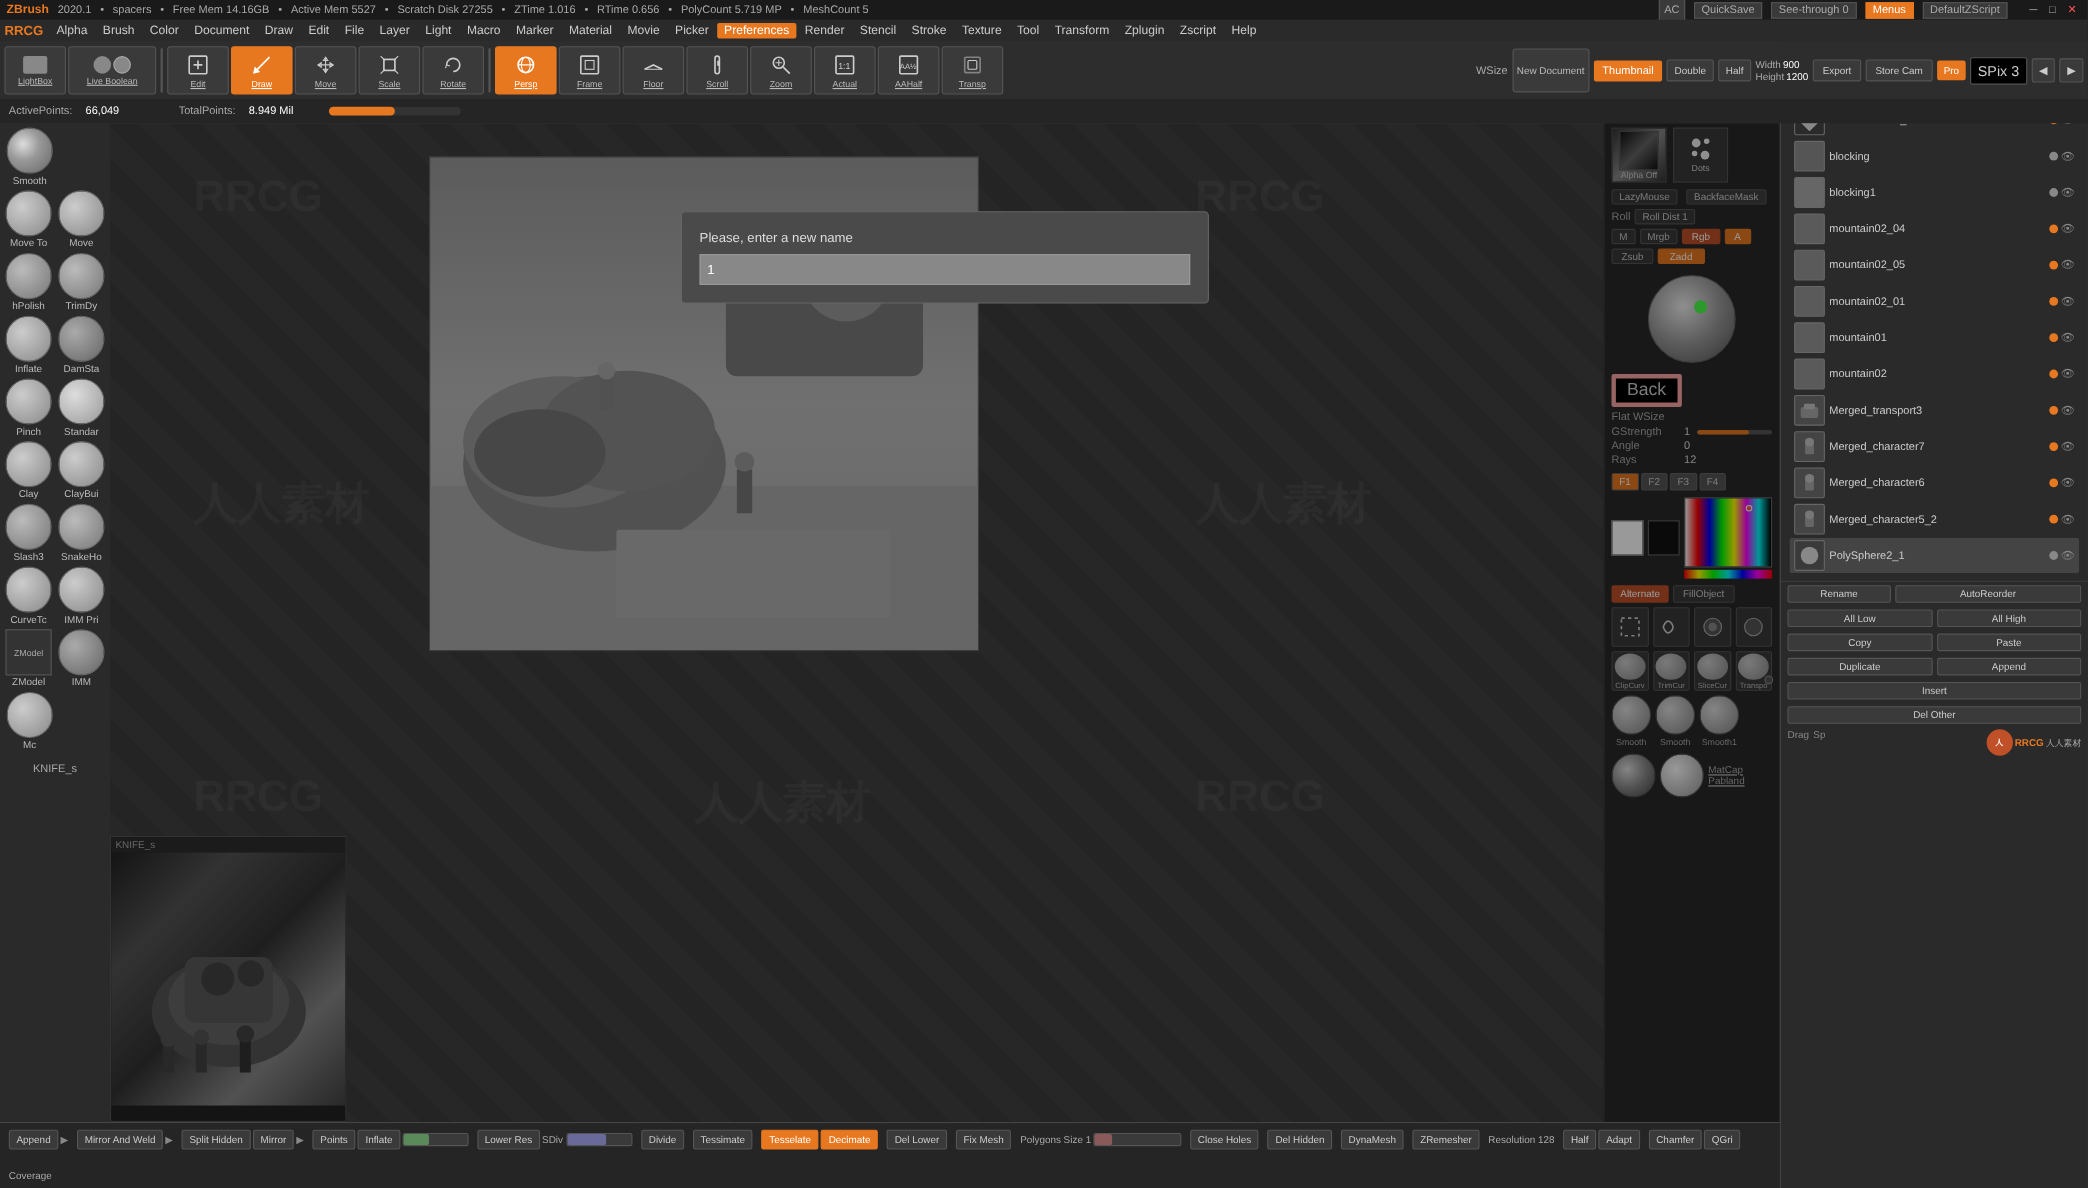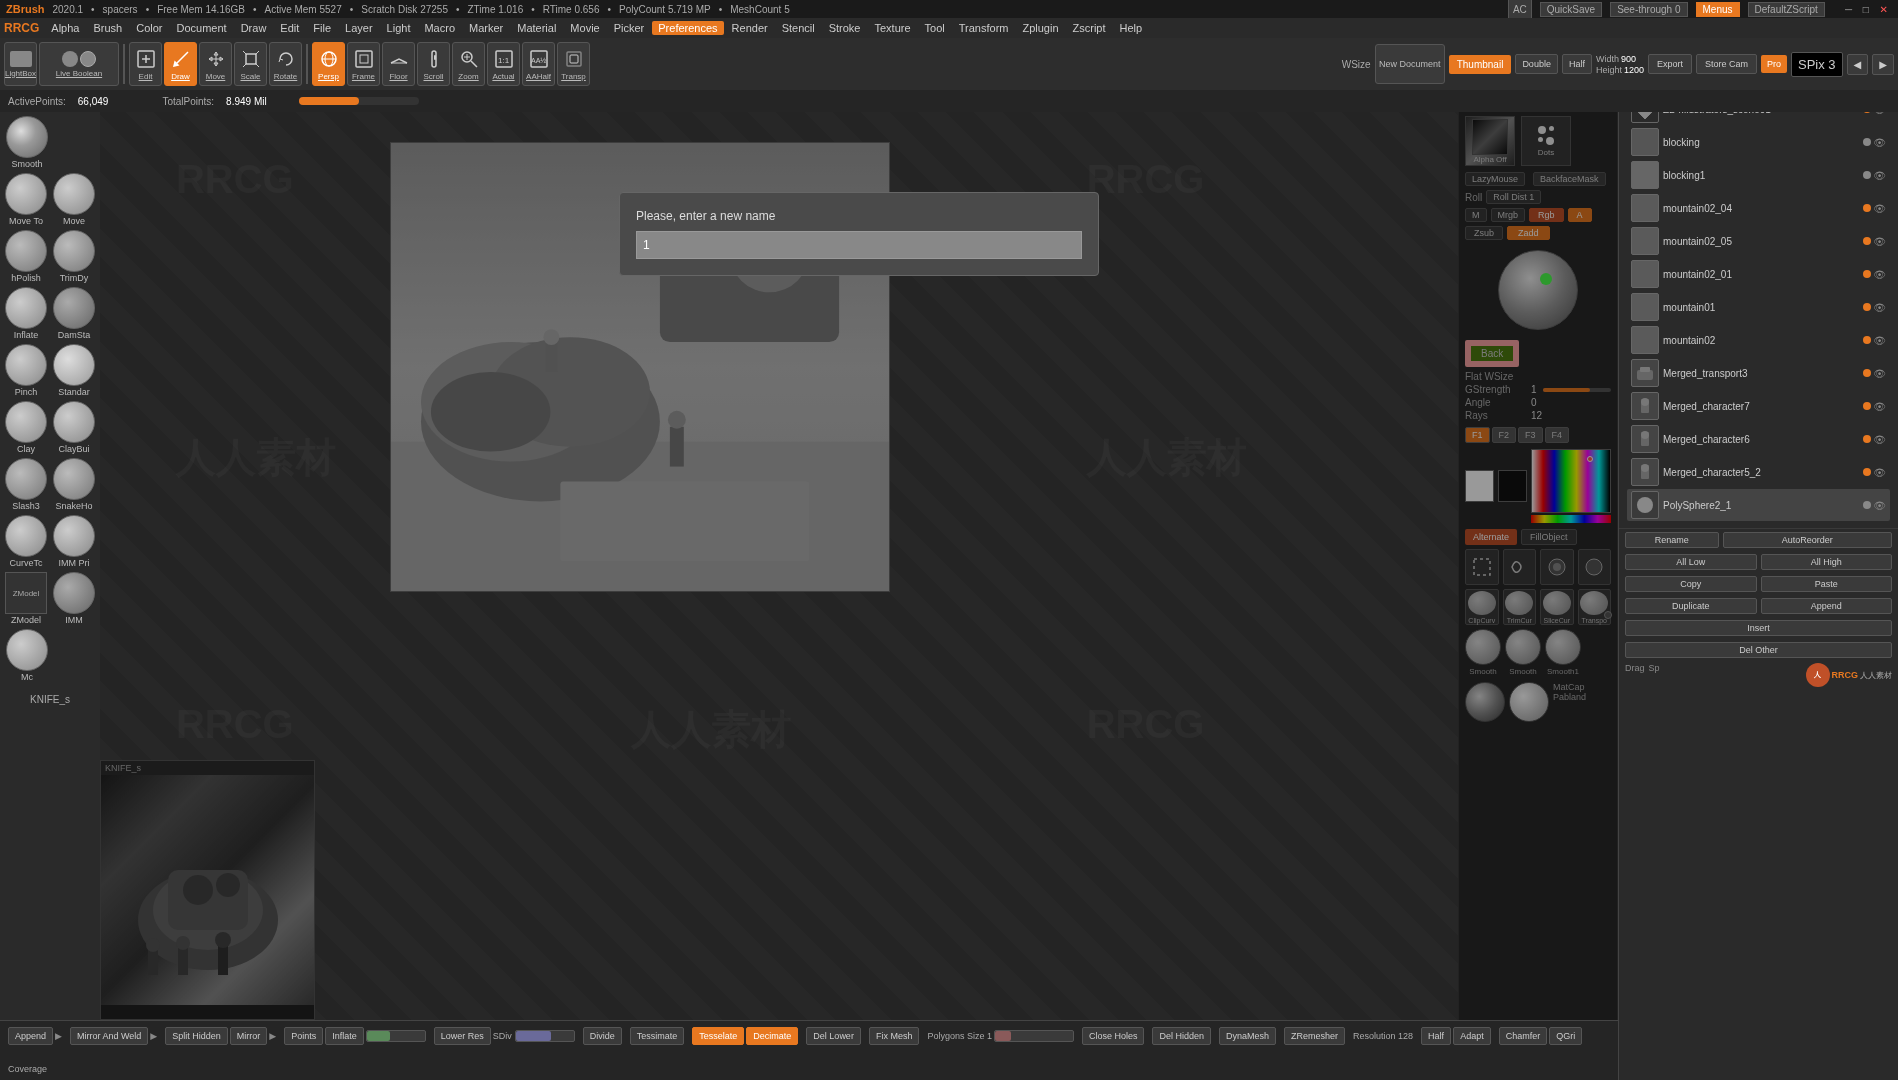--- a/index.html
+++ b/index.html
@@ -62,21 +62,21 @@
       display: flex;
       align-items: center;
       padding: 0 4px;
       gap: 2px;
       position: absolute;
       top: 38px;
       left: 0;
       z-index: 100;
     }
     .toolbar-btn {
-      width: 33px;
+      width: 56px;
       height: 44px;
       background: #3a3a3a;
       border: 1px solid #555;
       border-radius: 3px;
       display: flex;
       flex-direction: column;
       align-items: center;
       justify-content: center;
       cursor: pointer;
       font-size: 9px;
@@ -443,20 +443,22 @@
     }
     .dots-row { display: flex; gap: 3px; }
     .dot-circle { width: 8px; height: 8px; background: #eee; border-radius: 50%; }
     .dot-circle.sm { width: 5px; height: 5px; }
 
     
     .matcap-row {
       display: flex;
       gap: 4px;
       padding: 4px 6px;
+      align-items: center;
+      text-decoration: underline;
     }
     .matcap-sphere {
       width: 40px; height: 40px;
       border-radius: 50%;
       background: radial-gradient(circle at 35% 35%, #ddd, #888 50%, #444 100%);
       border: 1px solid #555;
       cursor: pointer;
     }
     .matcap-white {
       width: 40px; height: 40px;
@@ -548,21 +550,21 @@
       font-size: 10px;
     }
     .m-btn { background: #3a3a3a; border: 1px solid #555; color: #ccc; padding: 1px 6px; font-size: 9px; cursor: pointer; border-radius: 2px; }
     .mrgb-btn { background: #3a3a3a; border: 1px solid #555; color: #ccc; padding: 1px 6px; font-size: 9px; cursor: pointer; border-radius: 2px; }
     .rgb-btn { background: #c05028; border: 1px solid #c05028; color: #fff; padding: 1px 8px; font-size: 9px; cursor: pointer; border-radius: 2px; }
     .a-btn { background: #e87820; border: 1px solid #e87820; color: #fff; padding: 1px 8px; font-size: 9px; cursor: pointer; border-radius: 2px; }
     .zsub-btn { background: #3a3a3a; border: 1px solid #555; color: #ccc; padding: 1px 8px; font-size: 9px; cursor: pointer; border-radius: 2px; }
     .zadd-btn { background: #e87820; border: 1px solid #e87820; color: #fff; padding: 1px 10px; font-size: 9px; cursor: pointer; border-radius: 2px; }
 
     
-    .back-btn { background: #4d7c0f; border: 6px solid #fca5a5; color: #ccc; padding: 2px 10px; font-size: 10px; cursor: pointer; border-radius: 2px; margin: 2px 6px; display: inline-block; }
+    .back-btn { background: #000000; border: 4px solid #fca5a5; color: #ccc; padding: 2px 10px; font-size: 16px; cursor: pointer; border-radius: 2px; margin: 2px 6px; display: inline-block; }
 
     
     .flat-shadow-section { padding: 2px 6px; font-size: 10px; }
     .fs-row { display: flex; align-items: center; gap: 6px; margin-bottom: 2px; }
     .fs-label { color: #aaa; min-width: 60px; }
     .fs-value { color: #ddd; }
     .fs-slider { flex: 1; height: 4px; background: #555; border-radius: 2px; }
     .fs-slider-fill { height: 100%; background: #e87820; border-radius: 2px; }
 
     

